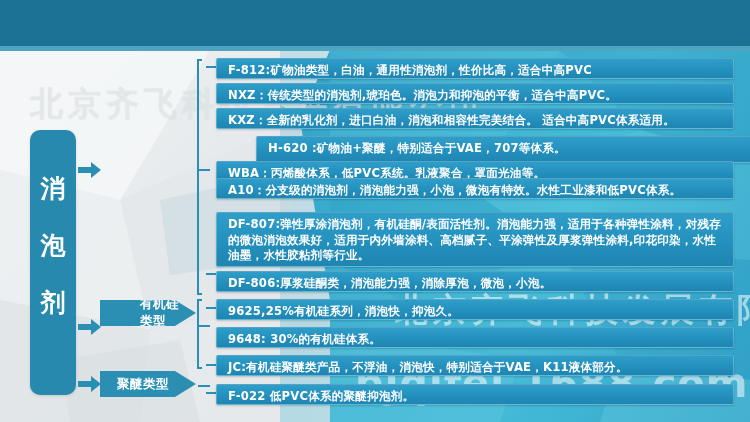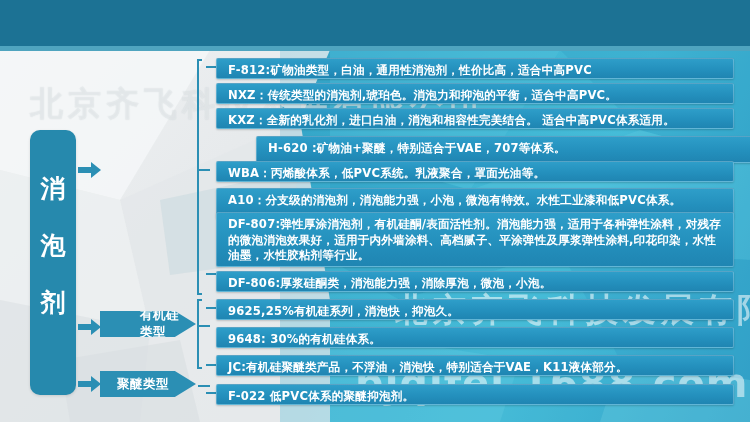--- a/index.html
+++ b/index.html
@@ -88,21 +88,21 @@
     position:absolute; z-index:6;
     height:26px; width:96px;
     background:#2b8fb4;
     color:#fff; font-size:12.5px; font-weight:bold;
     display:flex; align-items:center; justify-content:center;
     clip-path:polygon(0 0, 78% 0, 100% 50%, 78% 100%, 0 100%);
     padding-right:10px;
     letter-spacing:.5px;
   }
   .cat-1{ left:100px; top:157px; }
-  .cat-2{ left:100px; top:311px;padding-left:40px; }
+  .cat-2{ left:100px; top:300px;padding-left:40px; }
   .cat-3{ left:100px; top:371px; }
 
   
   .sarrow{ position:absolute; z-index:6; width:24px; height:16px; }
 
   
   .bracket{ position:absolute; z-index:4; }
 
   
   .items{ position:absolute; left:216px; top:0; width:520px; z-index:6; }
@@ -211,21 +211,21 @@
       <line x1="0" y1="338" x2="10" y2="338"></line>
     </g>
   </svg>
 
   <div class="items">
     <div class="item" style="top:58px;  height:21px;"><span>F-812:矿物油类型，白油，通用性消泡剂，性价比高，适合中高PVC</span></div>
     <div class="item" style="top:83px;  height:21px;"><span>NXZ：传统类型的消泡剂,琥珀色。消泡力和抑泡的平衡，适合中高PVC。</span></div>
     <div class="item" style="top:108px; height:21px;"><span>KXZ：全新的乳化剂，进口白油，消泡和相容性完美结合。 适合中高PVC体系适用。</span></div>
     <div class="item" style="top:136px; height:27px;margin-left:40px;"><span>H-620 :矿物油+聚醚，特别适合于VAE，707等体系。</span></div>
     <div class="item" style="top:161px; height:21px;"><span>WBA：丙烯酸体系，低PVC系统。乳液聚合，罩面光油等。</span></div>
-    <div class="item" style="top:188px; height:31px;"><span>A10：分支级的消泡剂，消泡能力强，小泡，微泡有特效。水性工业漆和低PVC体系。</span></div>
+    <div class="item" style="top:178px; height:21px;"><span>A10：分支级的消泡剂，消泡能力强，小泡，微泡有特效。水性工业漆和低PVC体系。</span></div>
     <div class="item" style="top:212px; height:55px;"><span>DF-807:弹性厚涂消泡剂，有机硅酮/表面活性剂。消泡能力强，适用于各种弹性涂料，对残存的微泡消泡效果好，适用于内外墙涂料、高档腻子、平涂弹性及厚浆弹性涂料,印花印染，水性油墨，水性胶粘剂等行业。</span></div>
     <div class="item" style="top:271px; height:21px;"><span>DF-806:厚浆硅酮类，消泡能力强，消除厚泡，微泡，小泡。</span></div>
     <div class="item" style="top:299px; height:21px;"><span>9625,25%有机硅系列，消泡快，抑泡久。</span></div>
     <div class="item" style="top:327px; height:21px;"><span>9648: 30%的有机硅体系。</span></div>
     <div class="item" style="top:355px; height:21px;"><span>JC:有机硅聚醚类产品，不浮油，消泡快，特别适合于VAE，K11液体部分。</span></div>
     <div class="item" style="top:384px; height:21px;"><span>F-022  低PVC体系的聚醚抑泡剂。</span></div>
   </div>
 
 </div>
 

